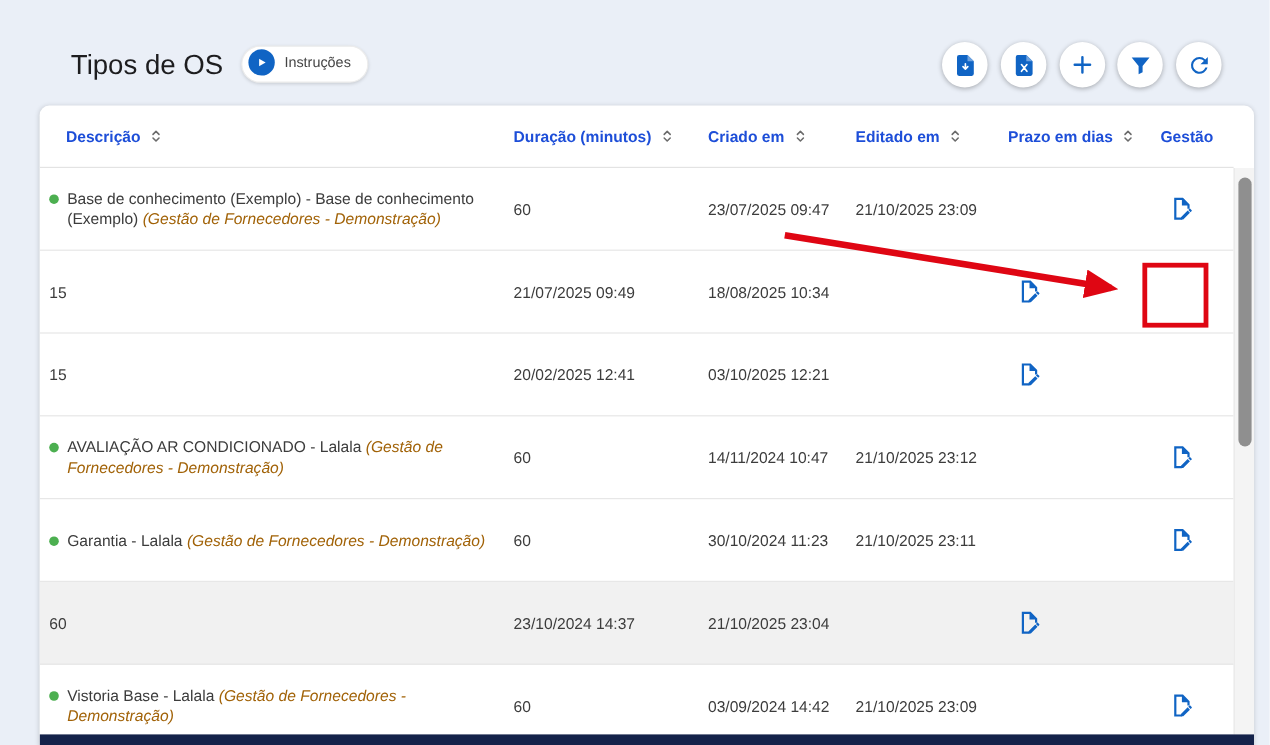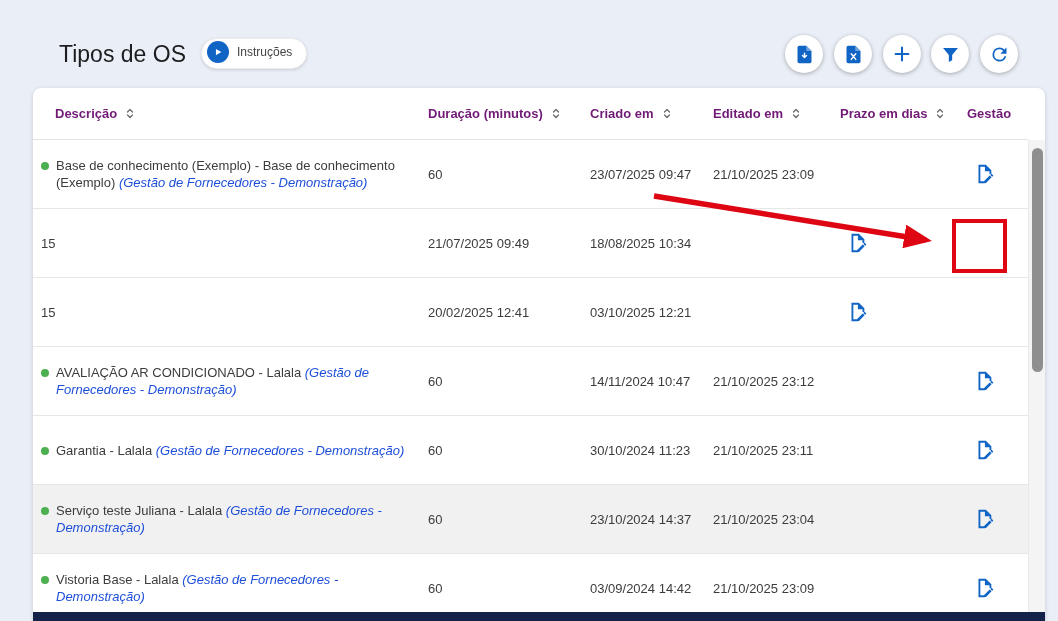--- a/index.html
+++ b/index.html
@@ -46,37 +46,37 @@
   .thead, .tr {
     display:grid;
     grid-template-columns:387px 162px 123px 127px 127px 1fr;
     padding-left:8px; align-items:center;
   }
   .thead {
     height:52px; border-bottom:1px solid #e3e3e3;
   }
   .th {
     display:flex; align-items:center; gap:7px;
-    font-size:13px; font-weight:700; color:#701a75; cursor:pointer;
+    font-size:13px; font-weight:700; color:#1d4ed8; cursor:pointer;
   }
   .th:first-child { padding-left:14px; }
   .tr {
     height:69px; border-bottom:1px solid #e7e7e7;
     font-size:13px; color:#3c3c3c; cursor:pointer;
   }
   .tr.highlight { background:#f1f1f1; }
   .td { line-height:17px; }
   .td-desc {
     display:flex; align-items:flex-start; padding-right:16px;
   }
   .dot {
     width:8px; height:8px; border-radius:50%; background:#4caf50;
     flex-shrink:0; margin:5px 7px 0 0;
   }
-  .desc-note { color:#1d4ed8; font-style:italic; }
+  .desc-note { color:#a16207; font-style:italic; }
   .desc-note:empty { display:none; }
   .td-actions { padding-left:6px; }
   .edit-btn {
     background:none; border:none; padding:0; cursor:pointer;
     display:flex; align-items:center;
   }
   
   .scrollbar {
     position:absolute; top:52px; right:0; bottom:9px; width:17px;
     background:#f4f4f4; border-left:1px solid #e9e9e9;
@@ -270,24 +270,20 @@
       <button class="edit-btn">
         <svg width="22" height="22" viewBox="0 0 24 24" fill="#1064c4">
           <path d="M6 2v20h7v-2H8V4h5v5h5v3h2V8l-6-6H6z"></path>
           <path d="M3 17.25V21h3.75L17.81 9.94l-3.75-3.75L3 17.25zM20.71 7.04a1 1 0 0 0 0-1.41l-2.34-2.34a1 1 0 0 0-1.41 0l-1.83 1.83 3.75 3.75 1.83-1.83z" transform="translate(10.5 10.2) scale(0.55)"></path>
         </svg>
       </button>
     </div>
   </div>
 
   <div class="tr highlight">
-    <div class="td td-desc">
-      <span class="dot"></span>
-      <span><span>Serviço teste Juliana - Lalala</span> <span class="desc-note">(Gestão de Fornecedores - Demonstração)</span></span>
-    </div>
     <div class="td">60</div>
     <div class="td">23/10/2024 14:37</div>
     <div class="td">21/10/2025 23:04</div>
     <div class="td"></div>
     <div class="td td-actions">
       <button class="edit-btn">
         <svg width="22" height="22" viewBox="0 0 24 24" fill="#1064c4">
           <path d="M6 2v20h7v-2H8V4h5v5h5v3h2V8l-6-6H6z"></path>
           <path d="M3 17.25V21h3.75L17.81 9.94l-3.75-3.75L3 17.25zM20.71 7.04a1 1 0 0 0 0-1.41l-2.34-2.34a1 1 0 0 0-1.41 0l-1.83 1.83 3.75 3.75 1.83-1.83z" transform="translate(10.5 10.2) scale(0.55)"></path>
         </svg>

